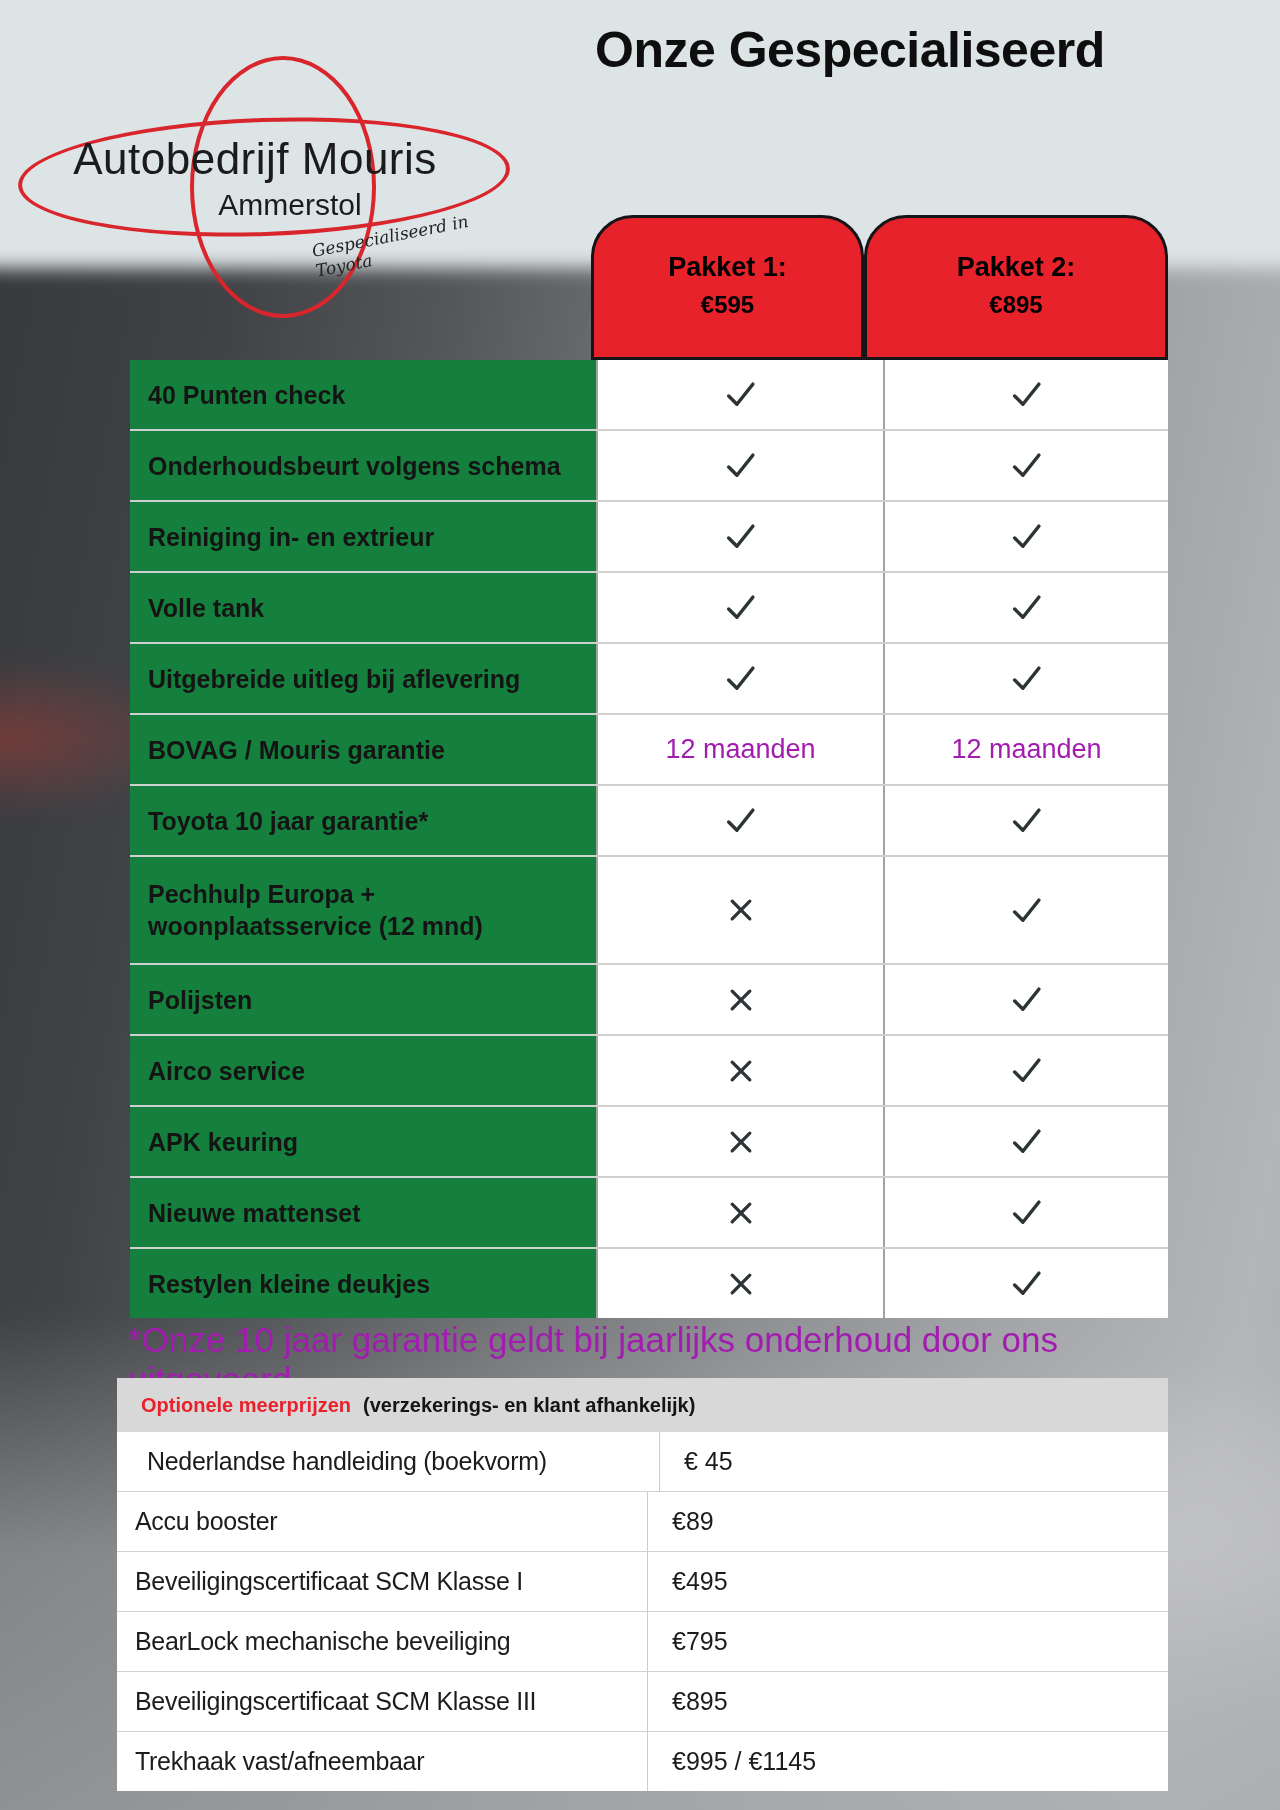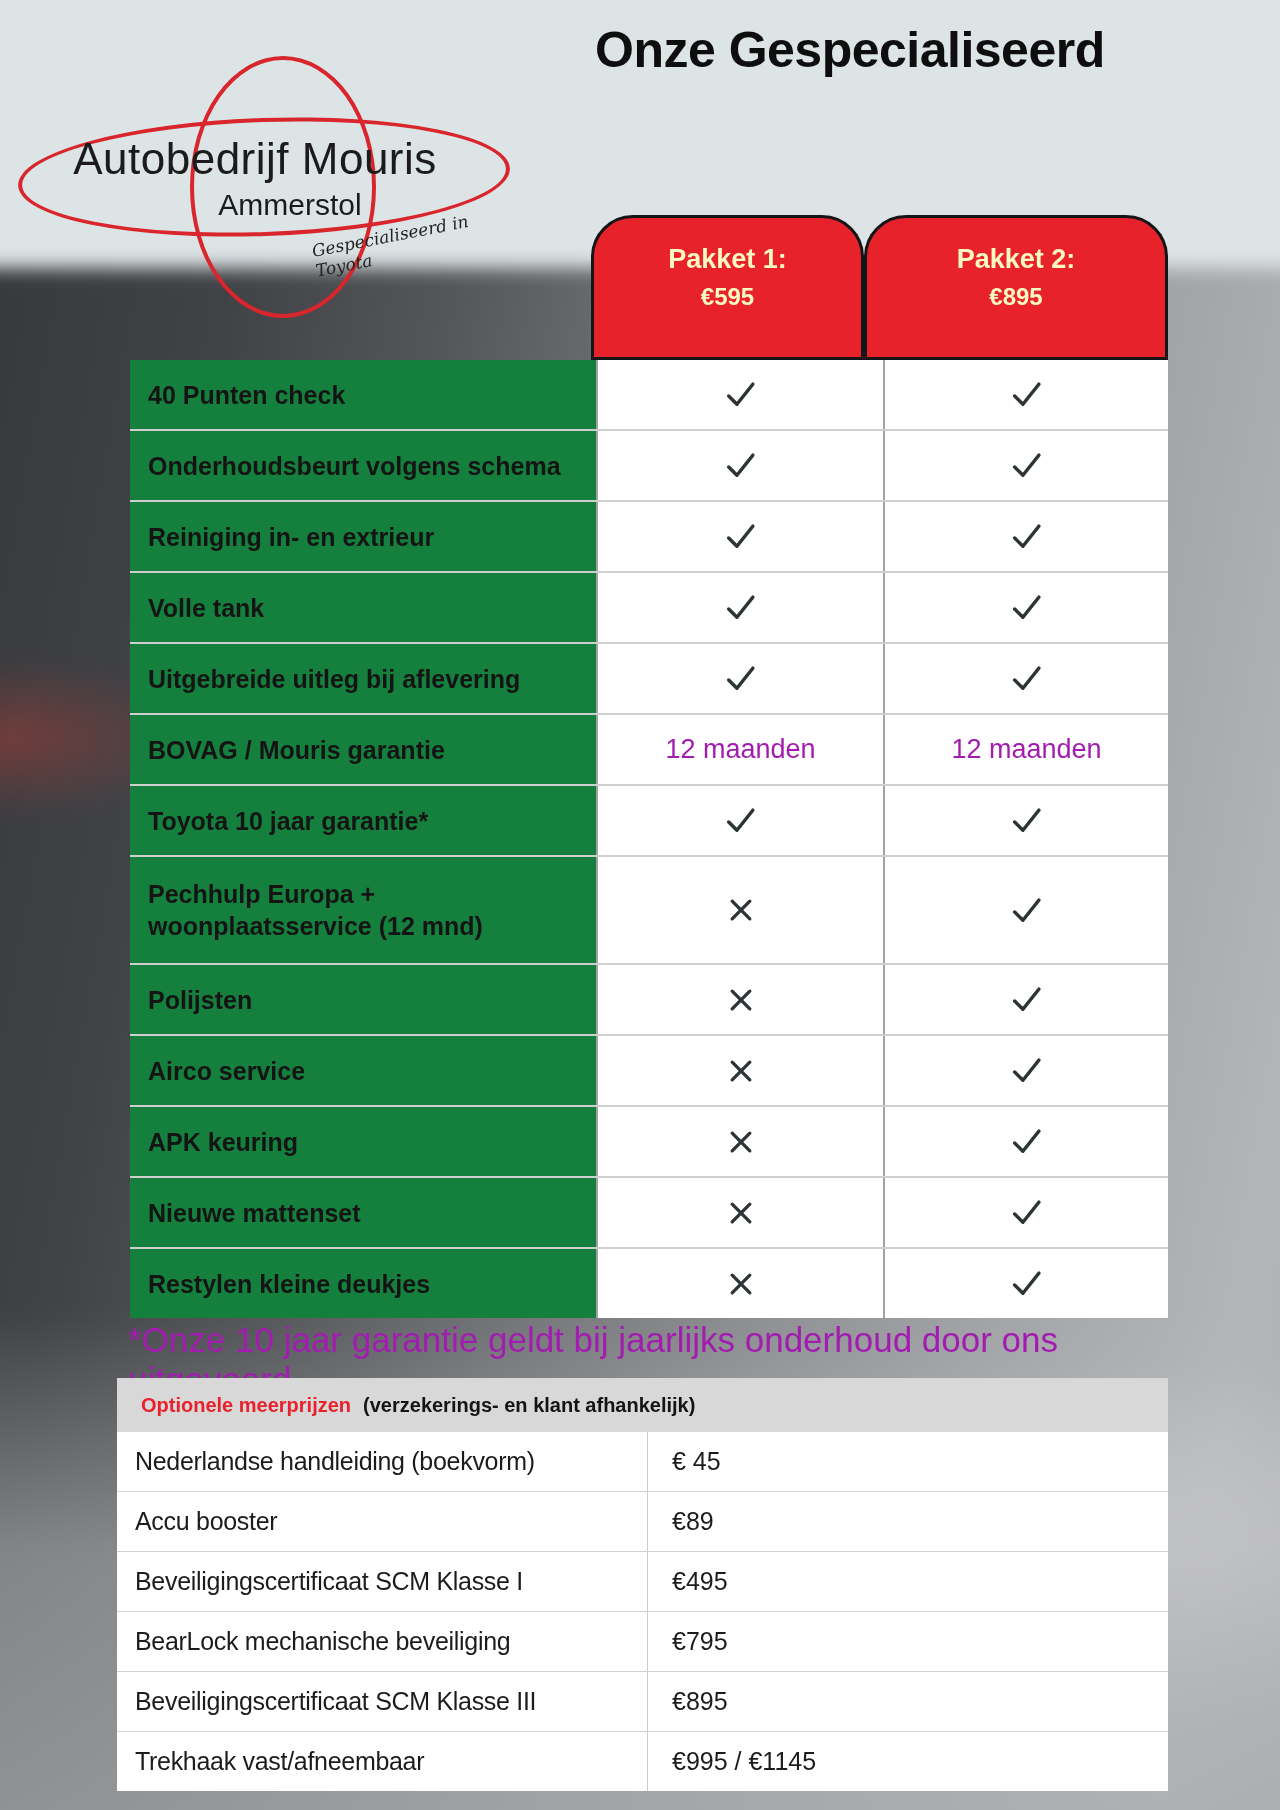--- a/index.html
+++ b/index.html
@@ -33,21 +33,21 @@
   .logo-tagline{position:absolute;left:302px;top:190px;width:220px;transform:rotate(-11deg);
     font-family:"DejaVu Serif",serif;font-style:italic;font-size:17px;color:#222;}
 
   
   .title{position:absolute;left:595px;top:22px;width:540px;margin:0;
     font-size:50px;line-height:1.14;font-weight:bold;color:#0e0e0e;letter-spacing:-0.5px;}
 
   
   .tab{position:absolute;top:215px;height:145px;box-sizing:border-box;
     border:3px solid #151518;border-radius:42px 42px 0 0;background:#e8222b;
-    color:#fef9c3;text-align:center;padding-top:26px;}
+    color:#000000;text-align:center;padding-top:34px;}
   .tab.t1{left:591px;width:273px;}
   .tab.t2{left:864px;width:304px;}
   .tab-name{font-size:27px;font-weight:bold;}
   .tab-price{font-size:24px;font-weight:bold;margin-top:8px;}
 
   
   .feature-table{position:absolute;left:130px;top:360px;width:1038px;}
   .f-row{display:flex;min-height:69px;border-bottom:2px solid #cfcfcf;}
   .f-row:last-child{border-bottom:none;border-radius:15px;}
   .f-row.tall{min-height:106px;}
@@ -64,21 +64,21 @@
   .footnote{position:absolute;left:128px;top:1320px;width:960px;
     font-size:35px;color:#a21caf;}
 
   
   .options-table{position:absolute;left:117px;top:1378px;width:1051px;}
   .options-header{box-sizing:border-box;height:54px;background:#d8d8d8;
     display:flex;align-items:center;gap:12px;padding-left:24px;
     font-size:20px;font-weight:bold;color:#141414;}
   .opt-red{color:#e8222b;}
   .o-row{display:flex;height:59px;background:#ffffff;border-top:1px solid #d2d2d2;}
-  .o-row:first-child{border-top:none;}
+  .o-row:first-child{border-top:none;padding-left:12px;}
   .o-label{box-sizing:border-box;width:531px;display:flex;align-items:center;
     padding-left:18px;border-right:1px solid #cccccc;
     font-size:25px;color:#1c1c1c;letter-spacing:-0.3px;}
   .o-price{box-sizing:border-box;flex:1;display:flex;align-items:center;
     padding-left:24px;font-size:25px;color:#1c1c1c;}
 </style>
 </head>
 <body>
 
 <div class="page">

